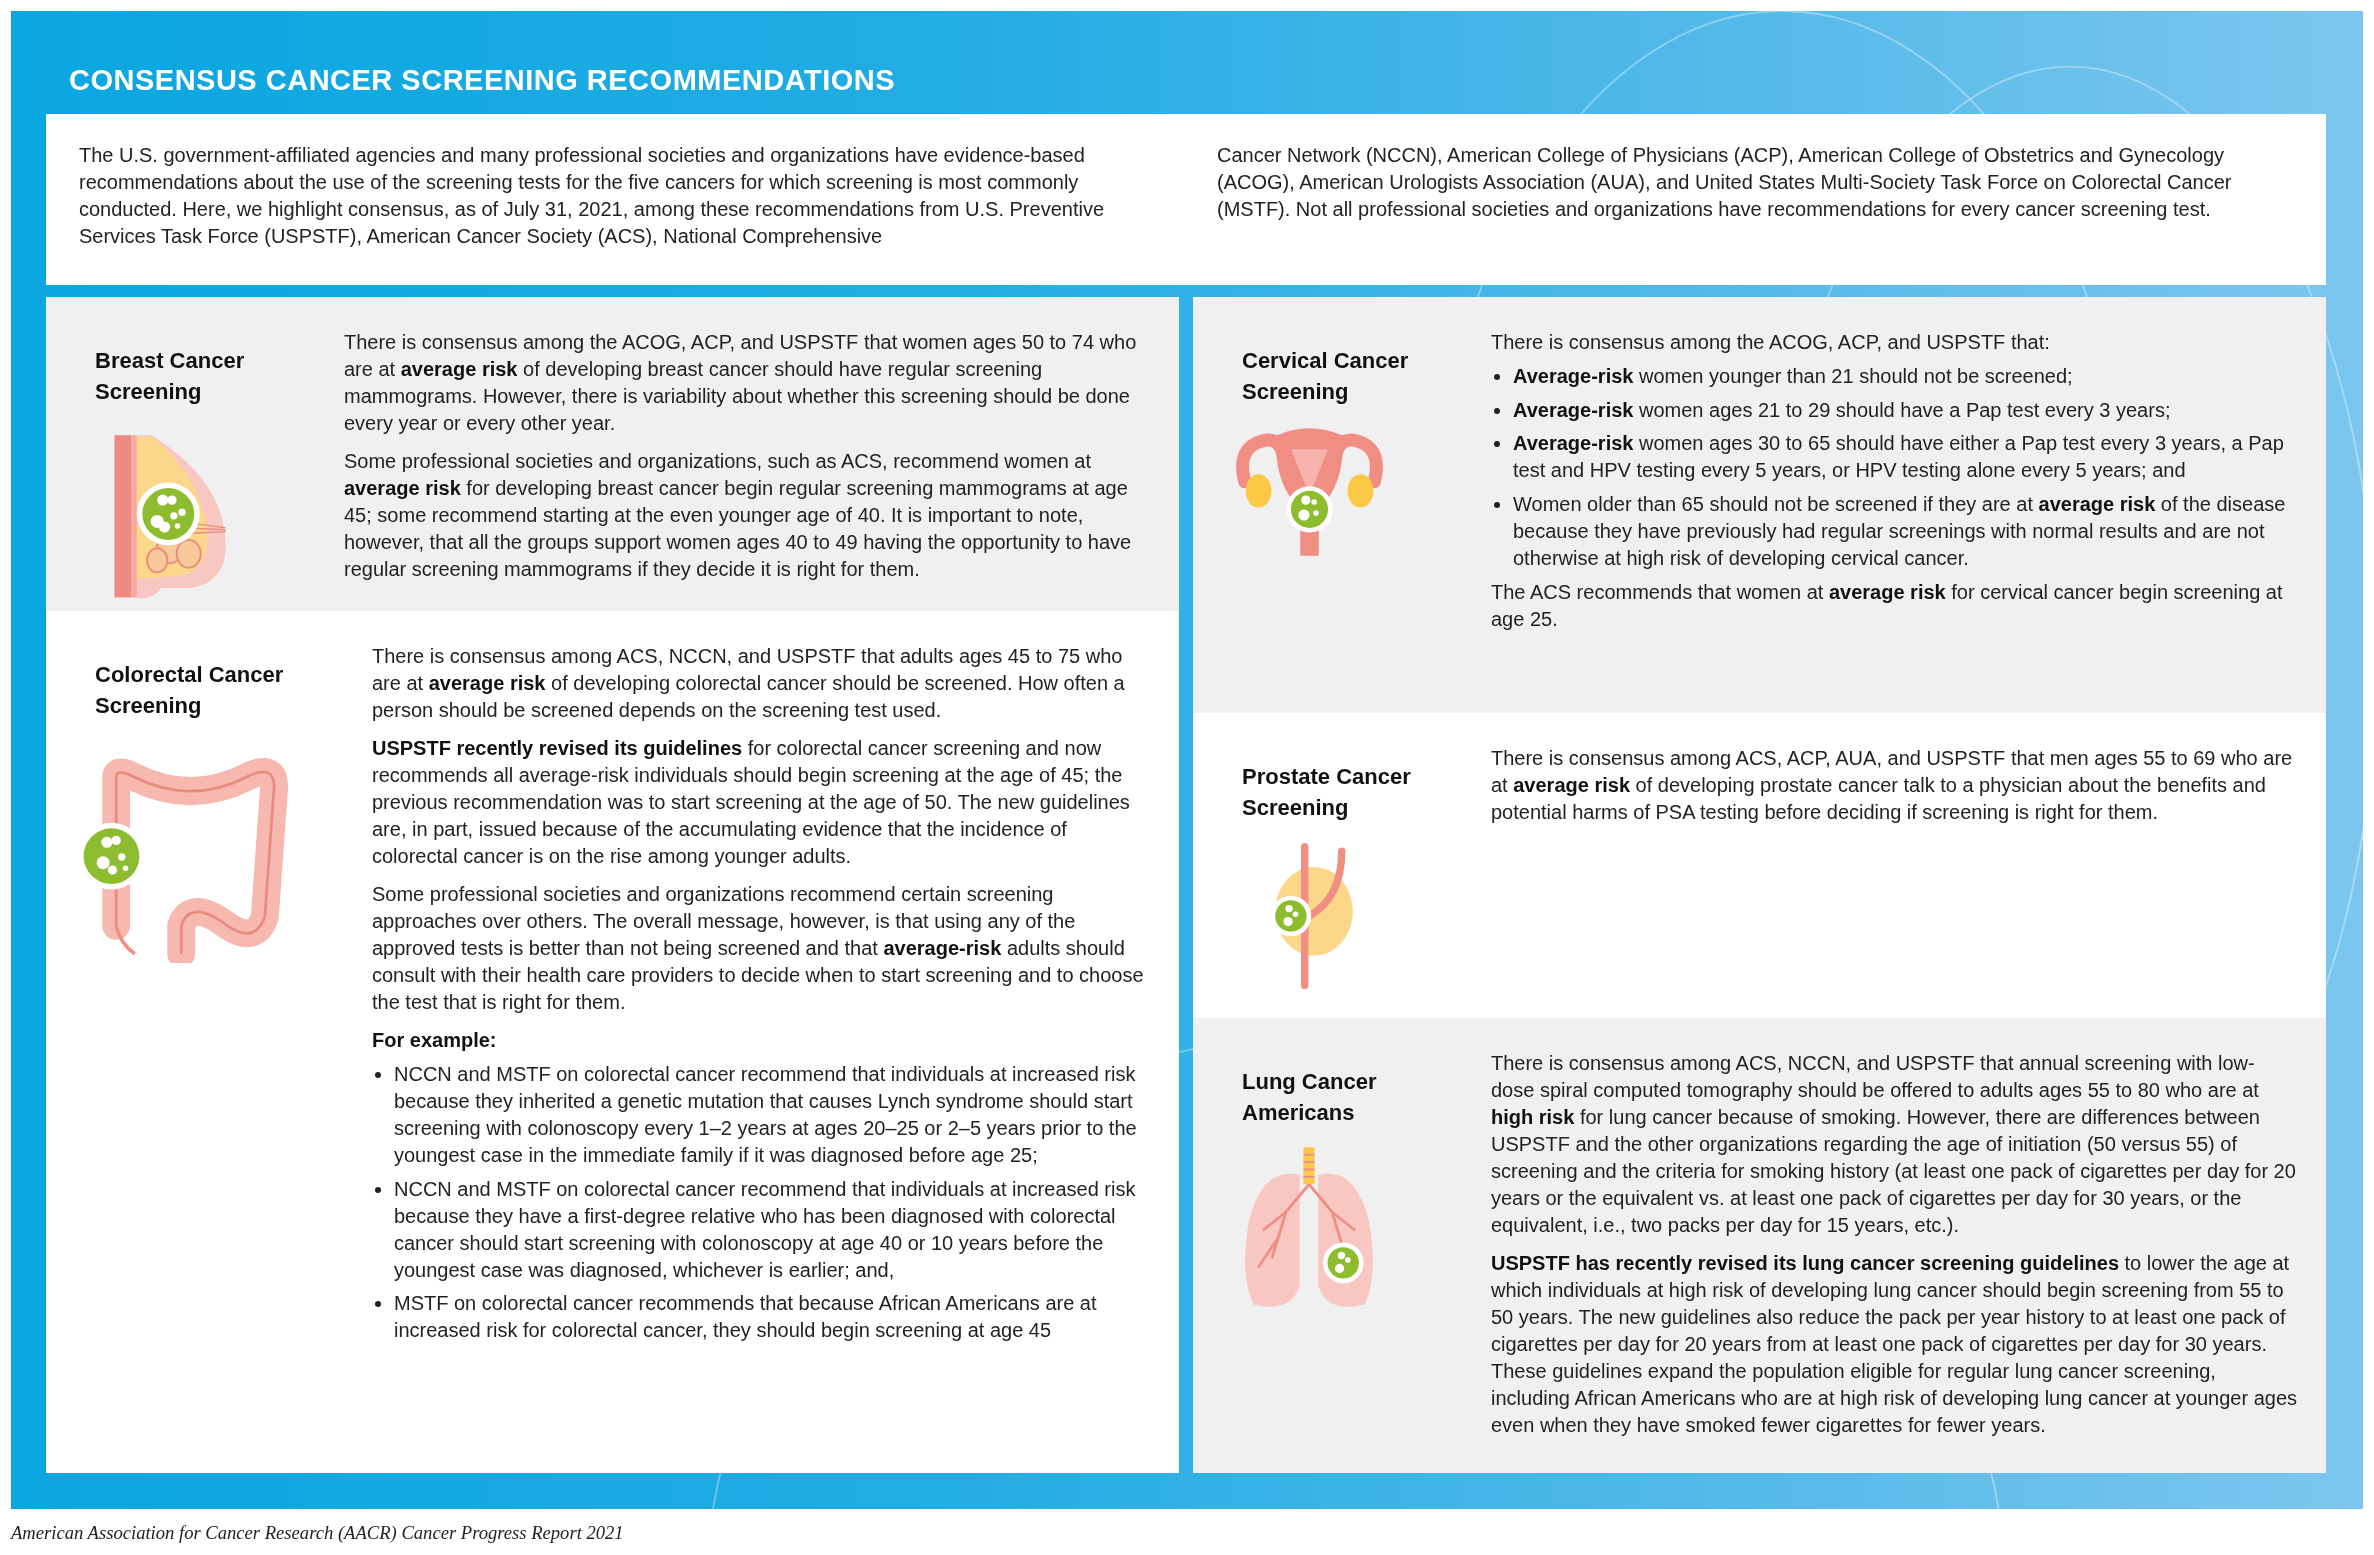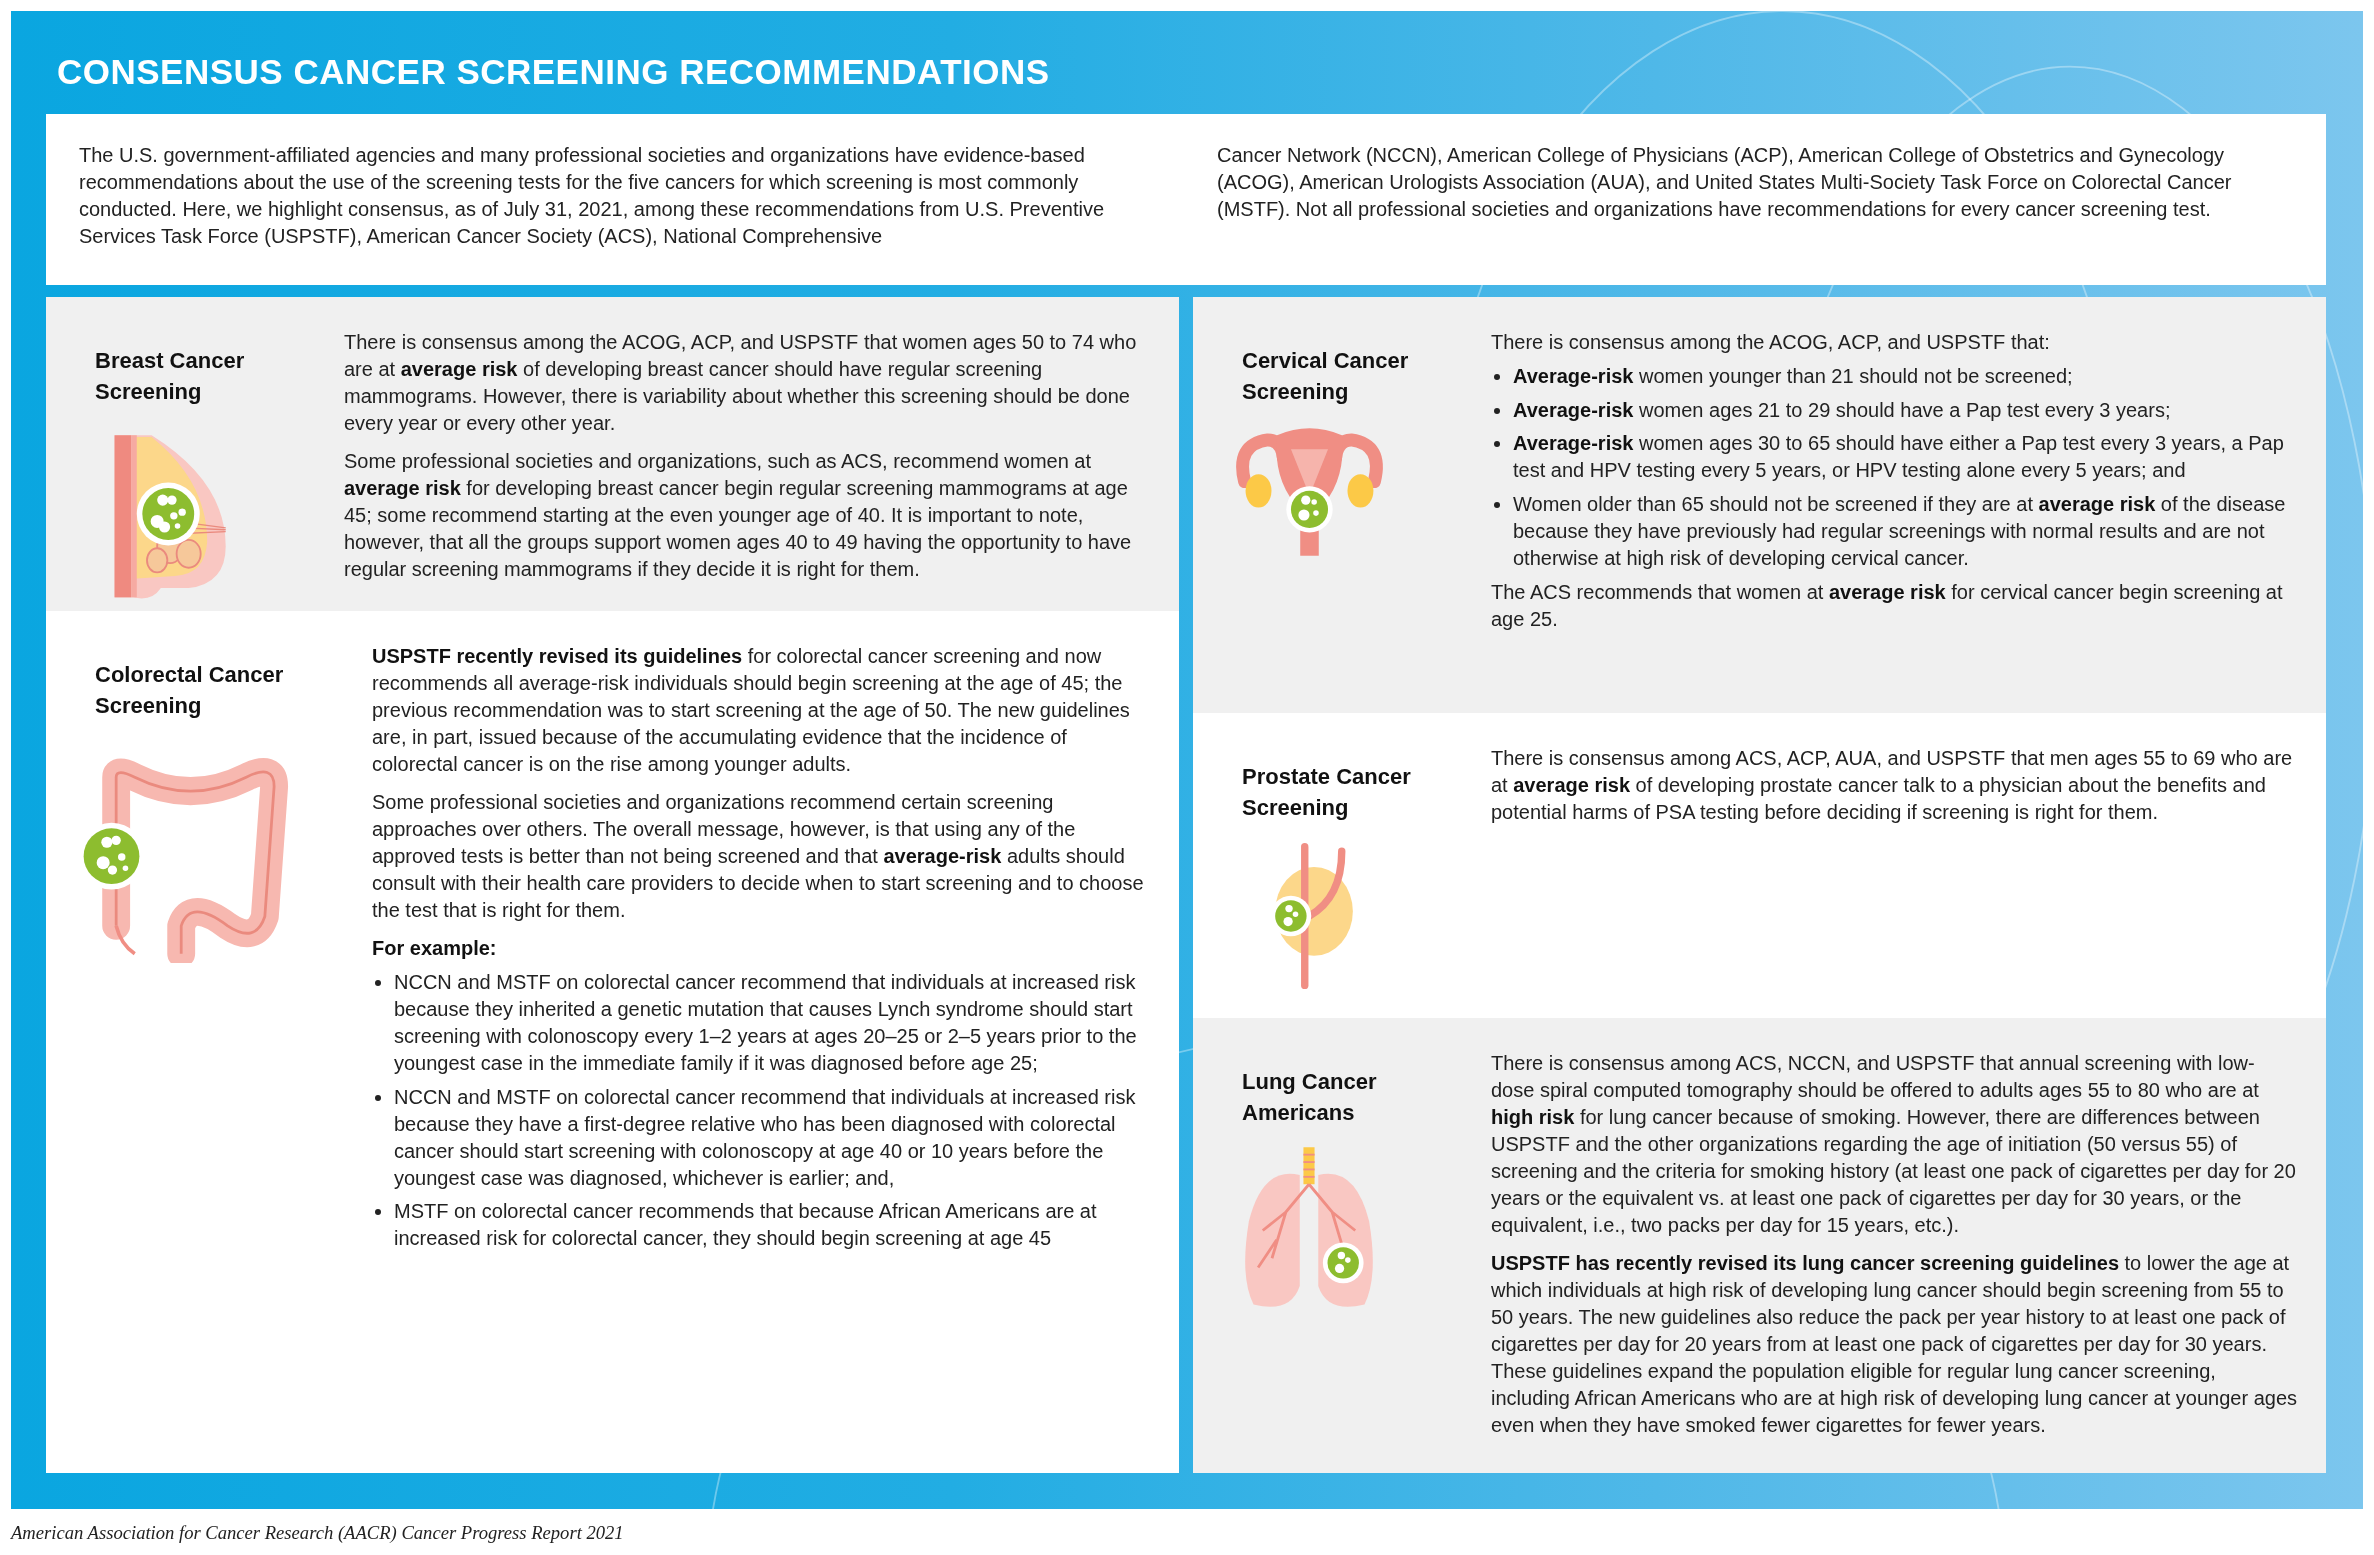--- a/index.html
+++ b/index.html
@@ -2,22 +2,22 @@
 <html style="font-size:15px"><head>
 <meta charset="utf-8">
 <style>
   html, body { margin:0; padding:0; }
   body { width:2375px; height:1556px; background:#ffffff; position:relative; overflow:hidden;
          font-family:"Liberation Sans", sans-serif; color:#222; }
   .panel { position:absolute; left:11px; top:11px; width:2352px; height:1498px;
            background:linear-gradient(90deg,#0aa6e0 0%,#22ade3 40%,#4fb8e8 70%,#7cc6ee 100%);
            overflow:hidden; }
   .deco { position:absolute; left:0; top:0; width:100%; height:100%; pointer-events:none; }
-  .title { position:absolute; left:46px; top:41px; margin:0; color:#fff; font-weight:bold;
-           font-size:35px; letter-spacing:0.5px; }
+  .title { position:absolute; left:46px; top:41px; margin:12px; color:#fff; font-weight:bold;
+           font-size:29px; letter-spacing:0.5px; }
   .intro { position:absolute; left:46px; top:114px; width:2280px; height:171px; background:#fff;
            box-sizing:border-box; padding:28px 33px; display:flex; gap:62px; }
   .intro p { margin:0; flex:1; font-size:20px; line-height:27px; color:#222; }
   .col { position:absolute; top:297px; height:1176px; display:flex; flex-direction:column; }
   .col.left { left:46px; width:1133px; }
   .col.right { left:1193px; width:1133px; }
   .section { display:flex; box-sizing:border-box; padding:32px 28px 18.6px 33px; }
   .section.grey { background:#f0f0f0; }
   .section.white { background:#ffffff; }
   .side { width:265px; flex:none; }
@@ -108,20 +108,21 @@
                 <circle cx="40" cy="108" r="5"></circle>
                 <circle cx="26" cy="132" r="7"></circle>
                 <circle cx="36" cy="140" r="5"></circle>
                 <circle cx="46" cy="126" r="4"></circle>
                 <circle cx="50" cy="138" r="3"></circle>
               </g>
           </svg>
         </div>
       </div>
       <div class="body">
+        <p>There is consensus among ACS, NCCN, and USPSTF that adults ages 45 to 75 who are at <b>average risk</b> of developing colorectal cancer should be screened. How often a person should be screened depends on the screening test used.</p>
         <p><b>USPSTF recently revised its guidelines</b> for colorectal cancer screening and now recommends all average-risk individuals should begin screening at the age of 45; the previous recommendation was to start screening at the age of 50. The new guidelines are, in part, issued because of the accumulating evidence that the incidence of colorectal cancer is on the rise among younger adults.</p>
         <p>Some professional societies and organizations recommend certain screening approaches over others. The overall message, however, is that using any of the approved tests is better than not being screened and that <b>average-risk</b> adults should consult with their health care providers to decide when to start screening and to choose the test that is right for them.</p>
         <p style="margin-bottom:7.4px;"><b>For example:</b></p>
         <ul>
           <li>NCCN and MSTF on colorectal cancer recommend that individuals at increased risk because they inherited a genetic mutation that causes Lynch syndrome should start screening with colonoscopy every 1–2 years at ages 20–25 or 2–5 years prior to the youngest case in the immediate family if it was diagnosed before age 25;</li>
           <li>NCCN and MSTF on colorectal cancer recommend that individuals at increased risk because they have a first-degree relative who has been diagnosed with colorectal cancer should start screening with colonoscopy at age 40 or 10 years before the youngest case was diagnosed, whichever is earlier; and,</li>
           <li>MSTF on colorectal cancer recommends that because African Americans are at increased risk for colorectal cancer, they should begin screening at age 45</li>
         </ul>
       </div>
     </section>

